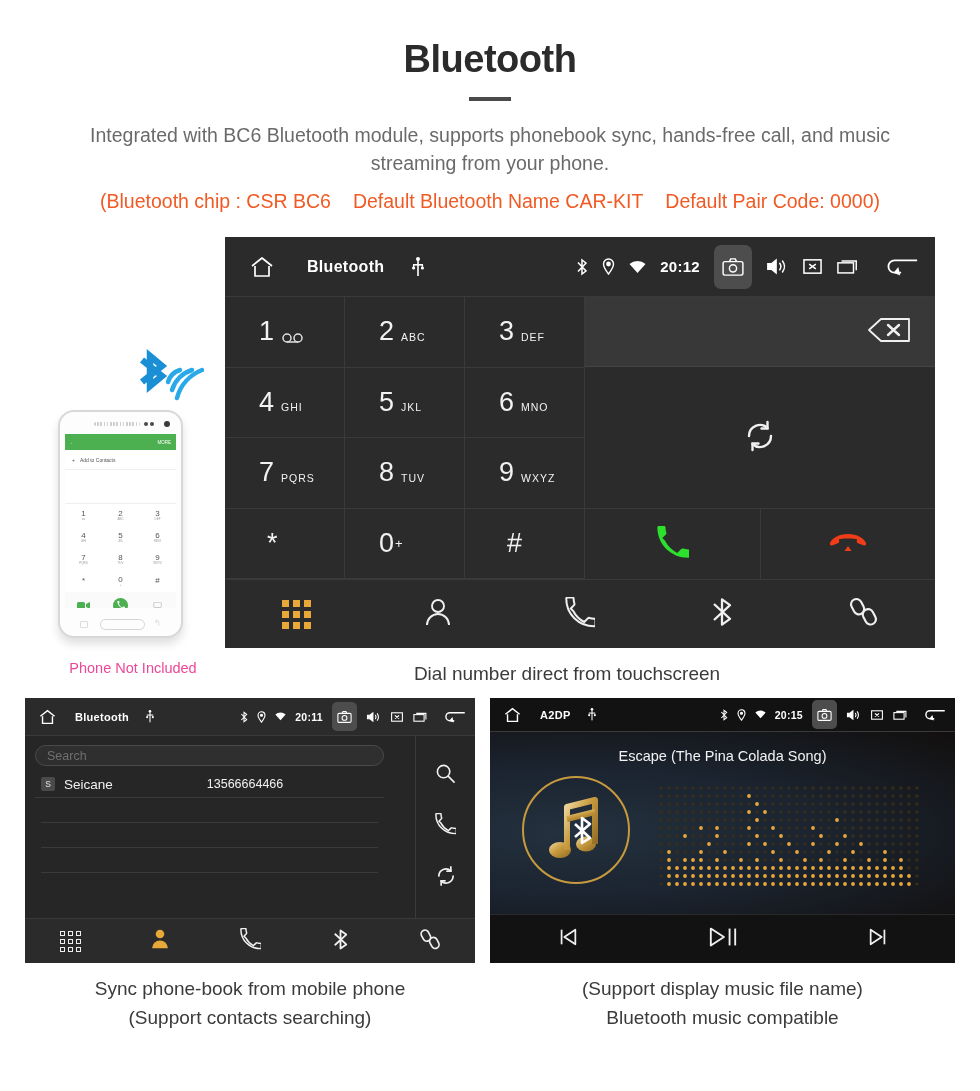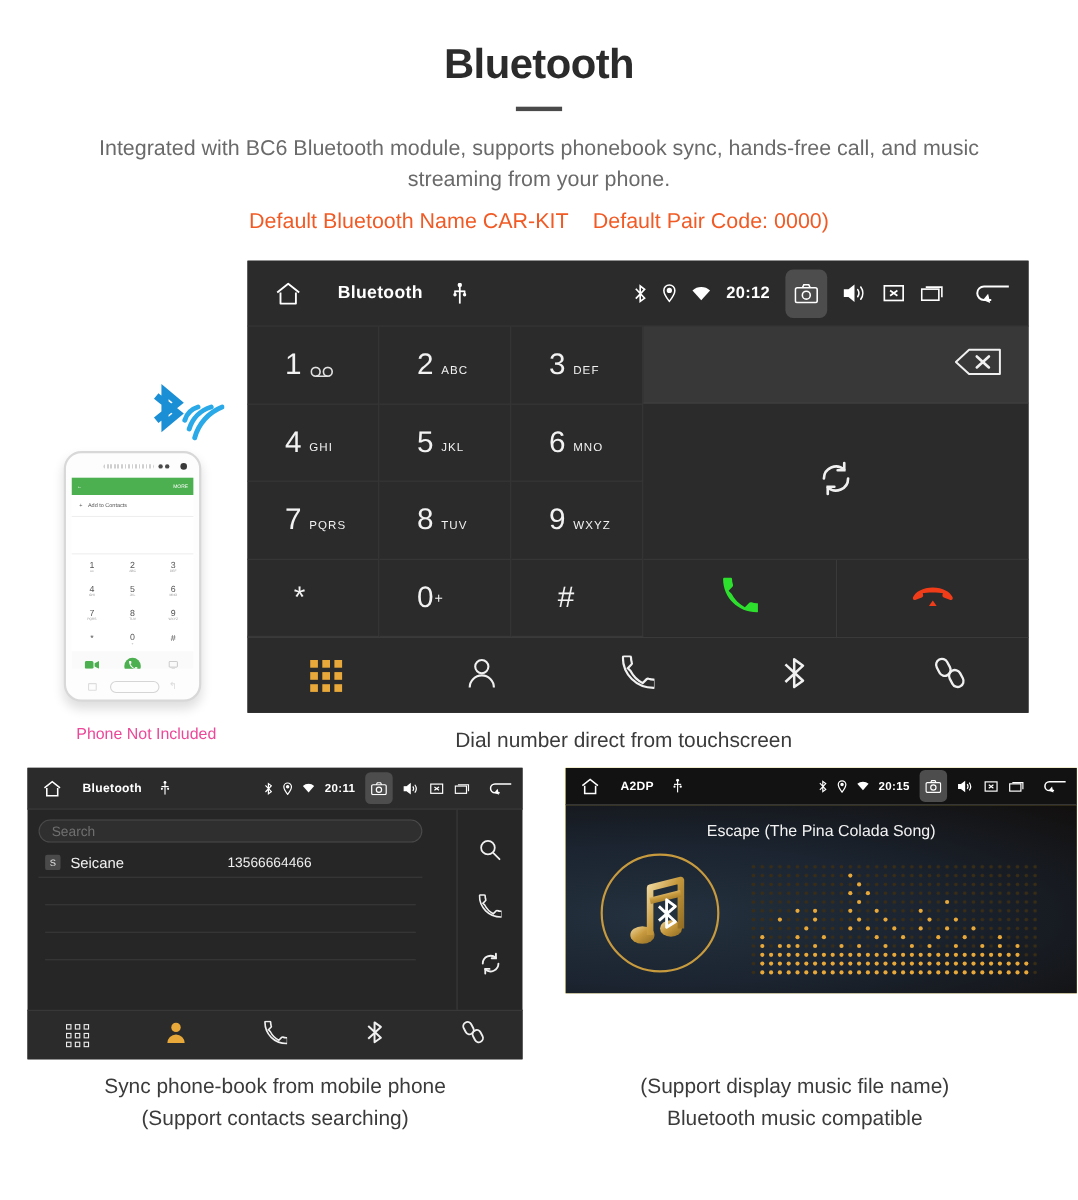--- a/index.html
+++ b/index.html
@@ -177,21 +177,21 @@
   .pb-num { font-size:12.5px; color:#f0f0f0; margin-left:85px; }
   .pb-empty { height:25px; border-bottom:1px solid #3a3a3a; margin:0 6px; }
   .pb-side {
     width:60px; border-left:1px solid #3a3a3a;
     display:flex; flex-direction:column; align-items:center; justify-content:space-around;
     padding: 14px 0;
   }
   .pb-nav { height:45px; border-top:1px solid #3a3a3a; display:flex; align-items:center; background:#2b2b2b; }
 
   
-  .mus-wrap { position:absolute; left:490px; top:698px; width:465px; height:205px; background:#fde047; overflow:hidden;margin-left:24px; }
+  .mus-wrap { position:absolute; left:490px; top:698px; width:465px; height:265px; background:#a16207; overflow:hidden; }
   .mus-sb { height:34px; background:#121212; display:flex; align-items:center; padding:0 9px 0 12px; color:#fff; }
   .mus-sb .sb-title { font-size:11px; margin-left:18px; }
   .mus-sb .sb-usb { margin-left:17px; }
   .mus-sb .sb-right { gap:9px; }
   .mus-sb .sb-time { font-size:10.5px; }
   .mus-sb .sb-cam { width:25px; height:29px; border-radius:5px; background:#4d4d4d; }
   .mus-stage {
     height:182px; position:relative;
     background: radial-gradient(ellipse at 18% 55%, #24313e 0%, #1b2430 45%, #120f0e 100%);
   }
@@ -212,20 +212,21 @@
   .mus-btn { flex:1; display:flex; align-items:center; justify-content:center; cursor:pointer; }
 </style>
 </head>
 <body>
 
 <div class="header">
   <div class="page-title">Bluetooth</div>
   <div class="title-rule"></div>
   <div class="subtitle">Integrated with BC6 Bluetooth module, supports phonebook sync, hands-free call, and music streaming from your phone.</div>
   <div class="orange-line">
+    <span>(Bluetooth chip : CSR BC6</span>
     <span>Default Bluetooth Name CAR-KIT</span>
     <span>Default Pair Code: 0000)</span>
   </div>
 </div>
 
 <div class="phone-block">
   <div class="bt-wave">
     <svg width="80" height="66" viewBox="0 0 80 66">
       <g fill="none" stroke="#29a9e8" stroke-width="4.5" stroke-linecap="round">
         <path d="M44 40 A18 18 0 0 1 56 28"></path>

